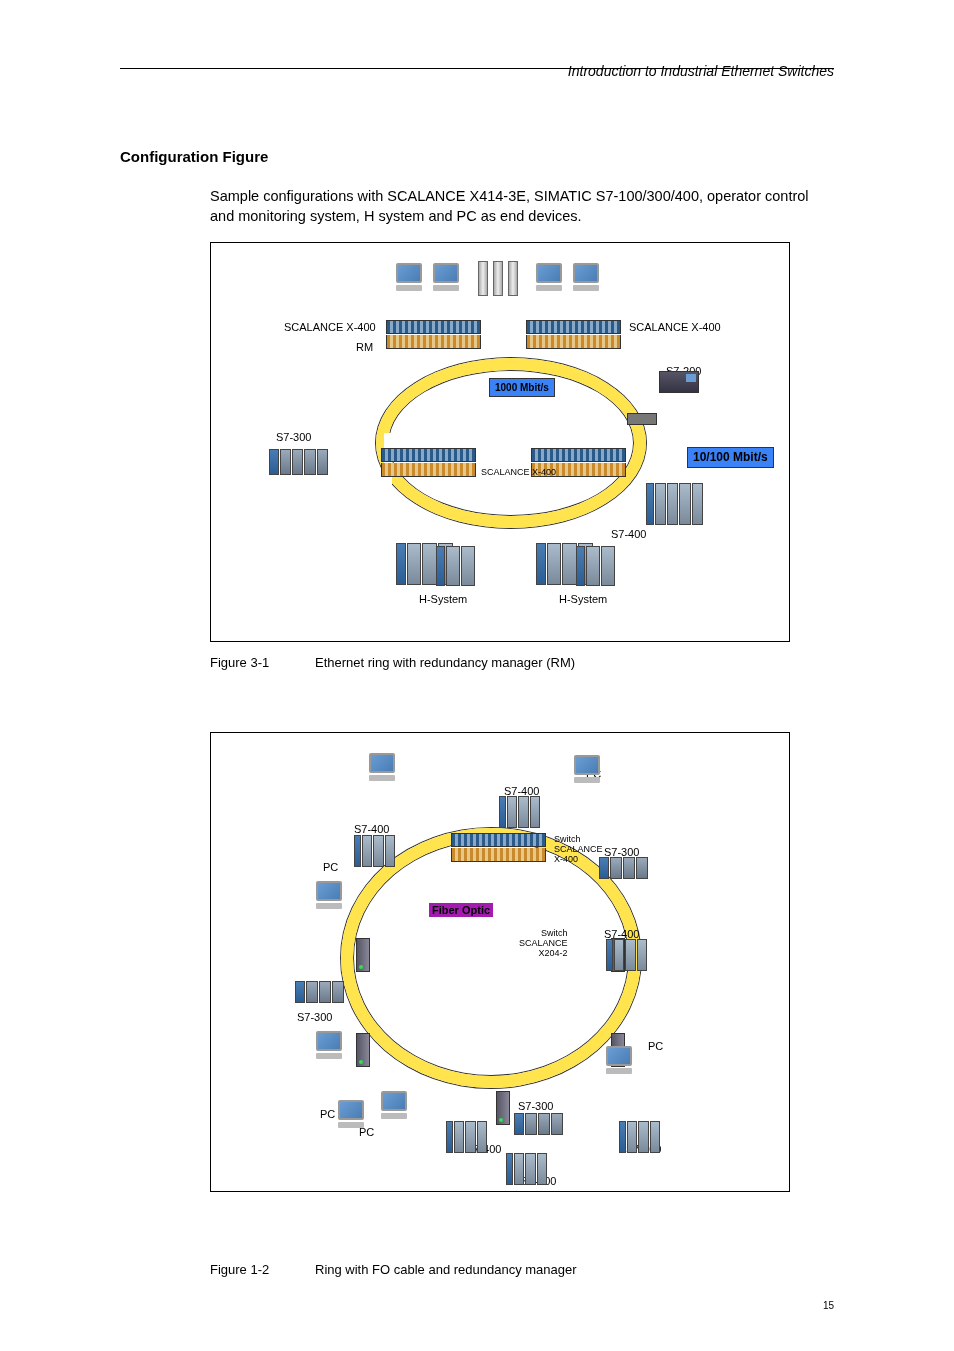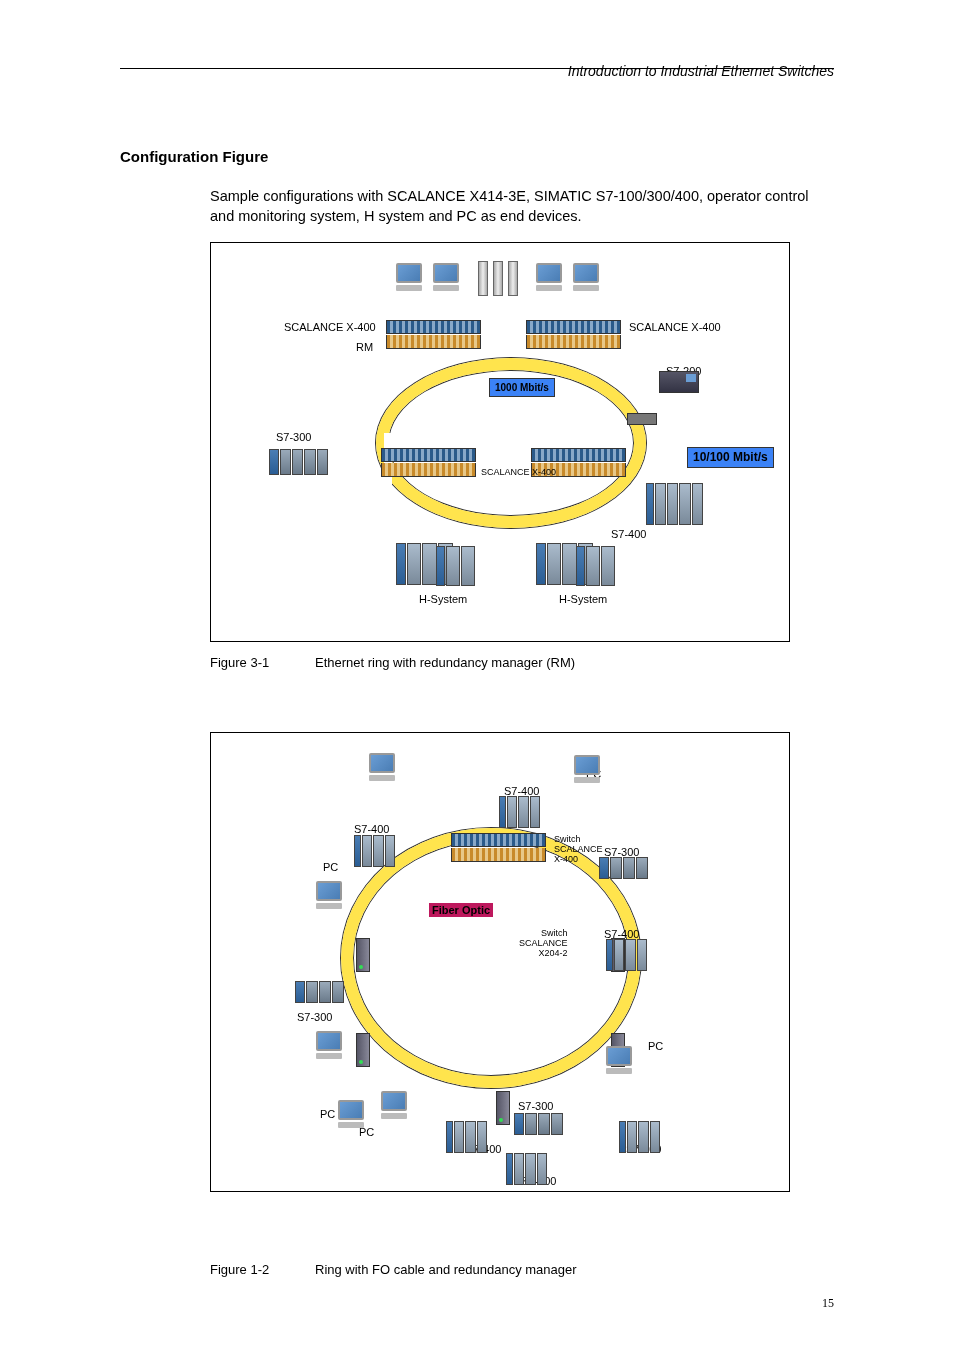--- a/index.html
+++ b/index.html
@@ -60,22 +60,21 @@
       bottom: 40px;
       left: 120px;
       right: 120px;
       font-size: 12px;
     }
     .footer-line1, .footer-line2 { line-height: 1.4; }
     .page-num {
       position: absolute;
       right: 0;
       bottom: 0;
-      font-size: 12px;
-      font-family: Liberation Serif, serif;
+      font-size: 10px;
     }
     
     .ring1 {
       position: absolute;
       left: 165px; top: 115px;
       width: 270px; height: 170px;
       border-radius: 50%;
       border: 12px solid #ffe44d;
       box-shadow: 0 0 0 1px #333 inset, 0 0 0 1px #333;
     }
@@ -222,21 +221,21 @@
       left: 130px; top: 95px;
       width: 300px; height: 260px;
       border-radius: 50%;
       border: 12px solid #ffe44d;
       box-shadow: 0 0 0 1px #333 inset, 0 0 0 1px #333;
     }
     .fiber-lbl {
       position: absolute;
       left: 218px; top: 170px;
       font-size: 11px; font-weight: bold;
-      background: #be185d; padding: 1px 3px;
+      background: #a21caf; padding: 1px 3px;
     }
     .sw-f2-1 { left: 240px; top: 100px; }
     
     .x204 {
       position: absolute;
       width: 14px; height: 34px;
       background: linear-gradient(90deg,#556,#889);
       border: 1px solid #333;
     }
     .x204::after { content:""; position:absolute; bottom:2px; left:2px; width:4px; height:4px; background:#3d5; border-radius:50%; }

